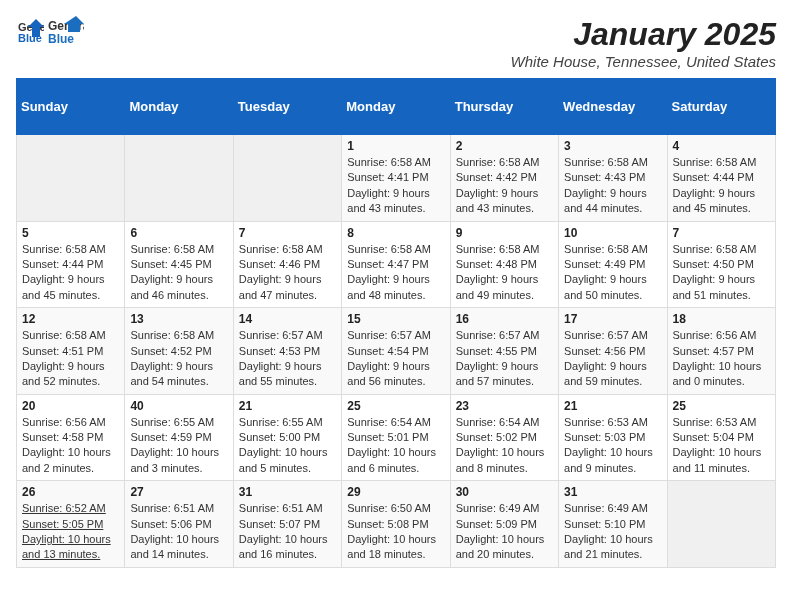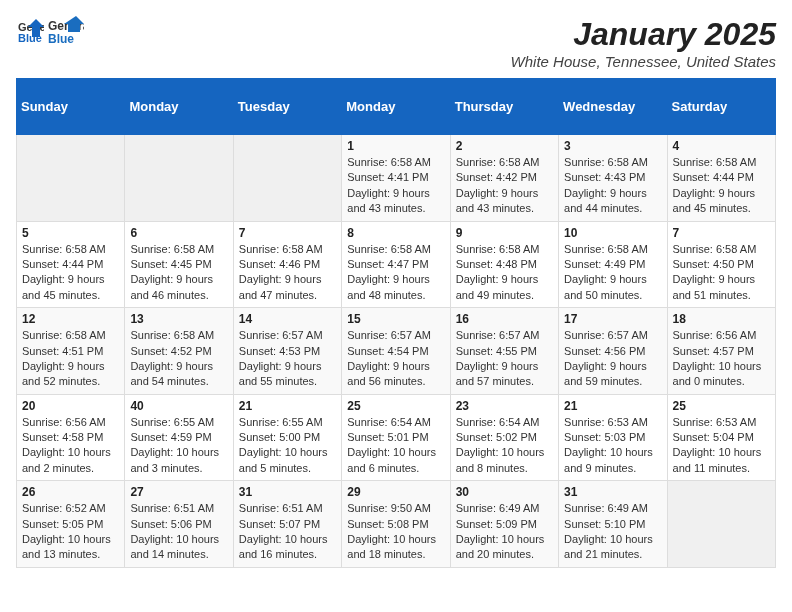--- a/index.html
+++ b/index.html
@@ -277,39 +277,39 @@
         <td>
           <span class="day-num">25</span>
           <div class="day-info" style="white-space: pre-line;">Sunrise: 6:53 AM
 Sunset: 5:04 PM
 Daylight: 10 hours and 11 minutes.</div>
         </td>
       </tr>
       <tr>
         <td>
           <span class="day-num">26</span>
-          <div class="day-info" style="white-space: pre-line;">Sunrise: 6:52 AM
+          <div class="day-info" style="white-space: pre-line; text-decoration: underline;">Sunrise: 6:52 AM
 Sunset: 5:05 PM
 Daylight: 10 hours and 13 minutes.</div>
         </td>
         <td>
           <span class="day-num">27</span>
           <div class="day-info" style="white-space: pre-line;">Sunrise: 6:51 AM
 Sunset: 5:06 PM
 Daylight: 10 hours and 14 minutes.</div>
         </td>
         <td>
           <span class="day-num">31</span>
           <div class="day-info" style="white-space: pre-line;">Sunrise: 6:51 AM
 Sunset: 5:07 PM
 Daylight: 10 hours and 16 minutes.</div>
         </td>
         <td>
           <span class="day-num">29</span>
-          <div class="day-info" style="white-space: pre-line;">Sunrise: 9:50 AM
+          <div class="day-info" style="white-space: pre-line;">Sunrise: 6:50 AM
 Sunset: 5:08 PM
 Daylight: 10 hours and 18 minutes.</div>
         </td>
         <td>
           <span class="day-num">30</span>
           <div class="day-info" style="white-space: pre-line;">Sunrise: 6:49 AM
 Sunset: 5:09 PM
 Daylight: 10 hours and 20 minutes.</div>
         </td>
         <td>

